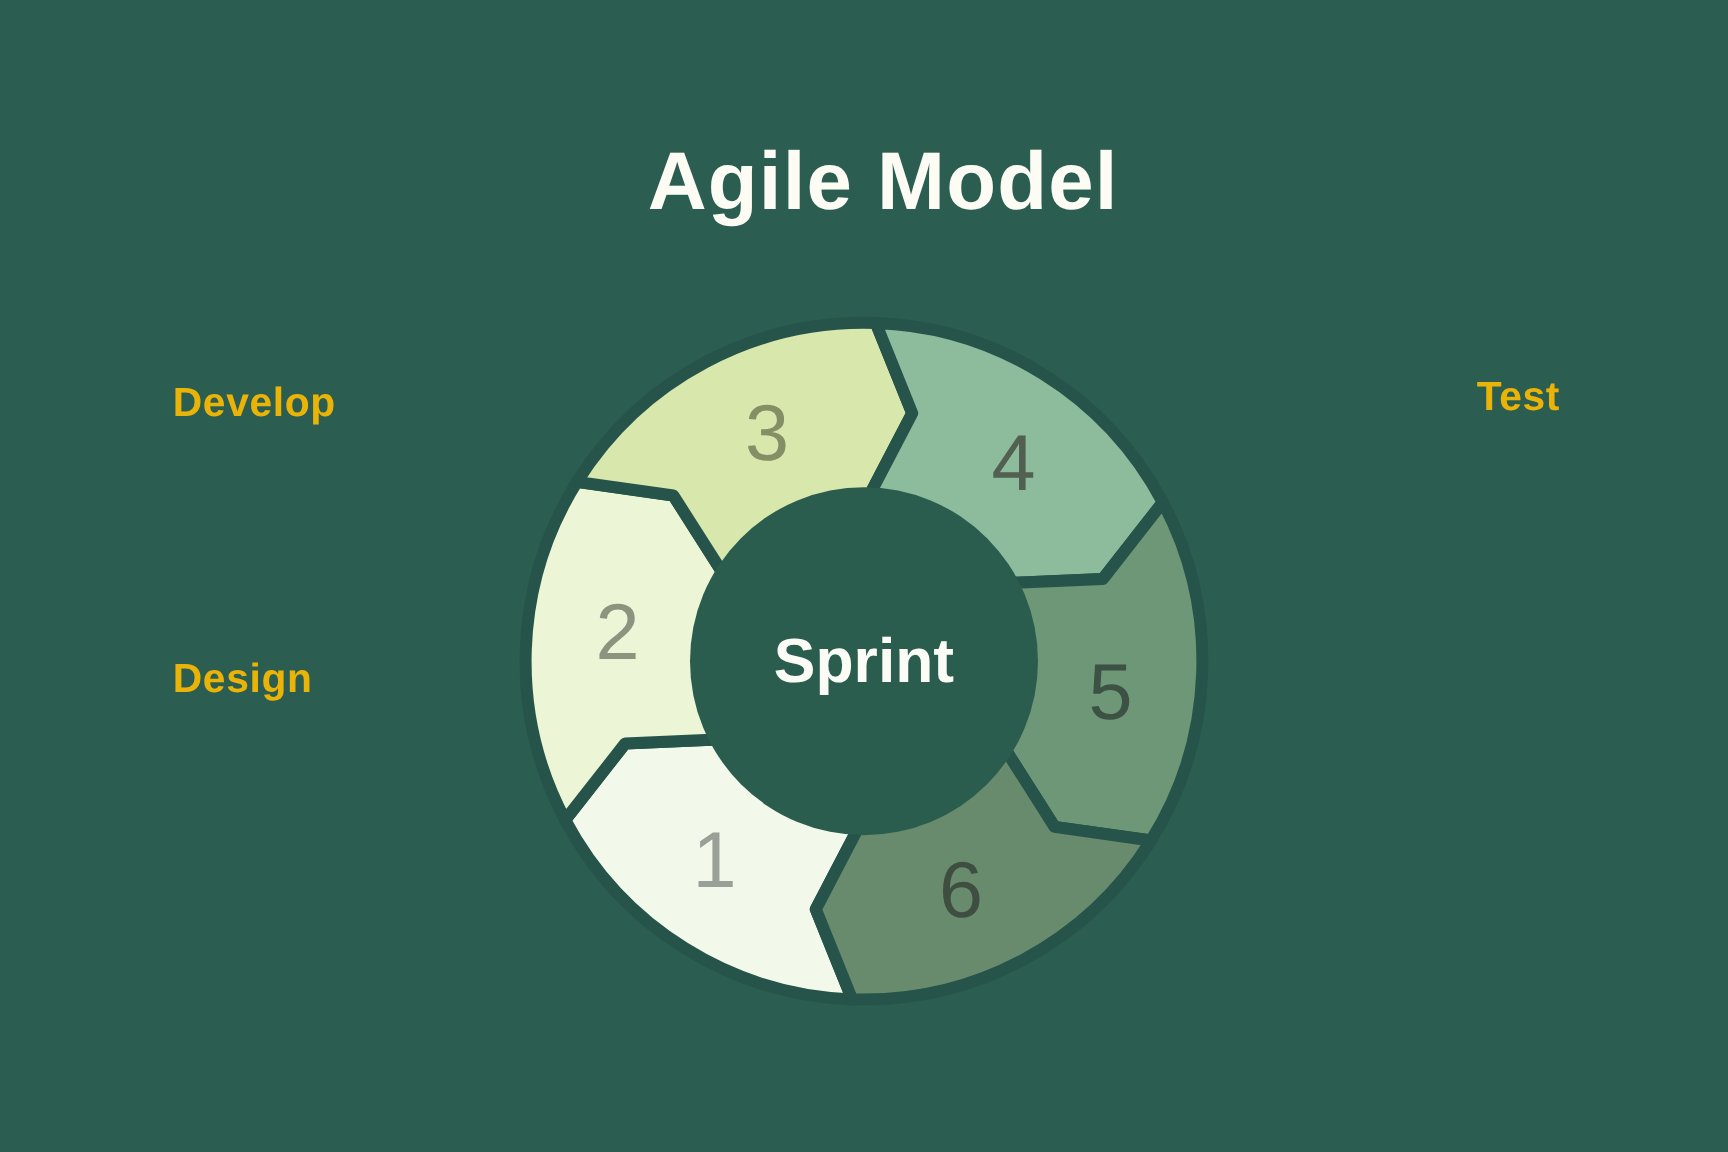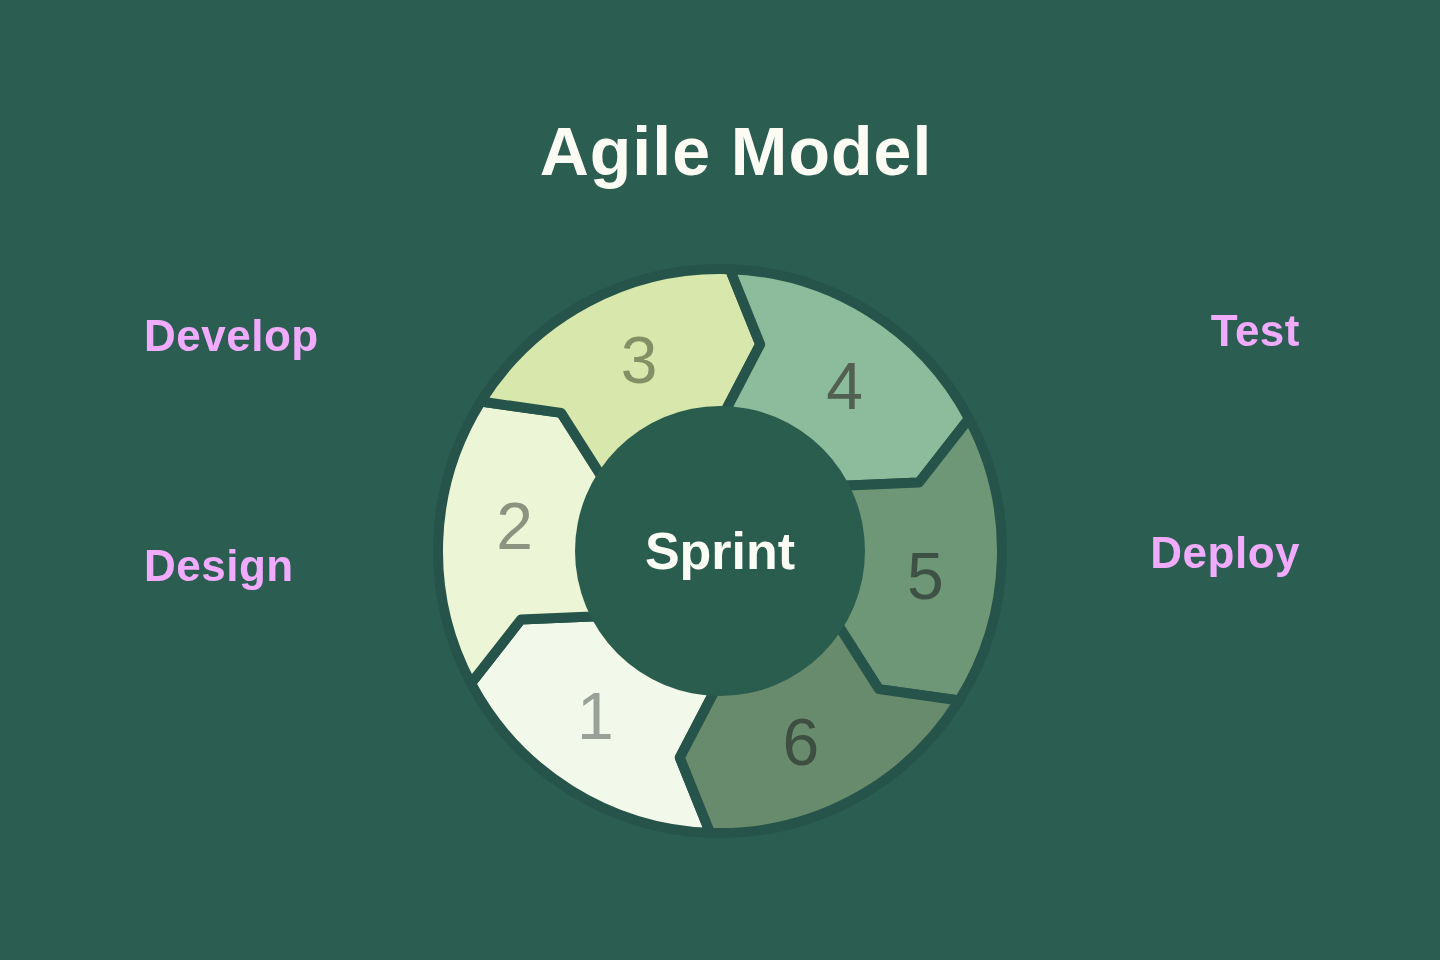--- a/index.html
+++ b/index.html
@@ -18,22 +18,22 @@
     text-align: center;
     font-size: 68px;
     font-weight: 700;
     letter-spacing: 1px;
     color: #fcfcf4;
     padding-left: 16px;
   }
 
   .step-label {
     position: absolute;
-    color: #f0abfc;
-    font-size: 44px;
+    color: #eab308;
+    font-size: 34px;
     font-weight: 600;
     white-space: nowrap;
     transform: translateY(-50%);
     letter-spacing: 0.5px;
   }
   .step-label.thin { font-weight: 400; }
   .left-col  { left: 144px; }
   .right-col { right: 140px; text-align: left; }
 
   #wheel { position: absolute; left: 0; top: 0; }
@@ -57,21 +57,20 @@
 
   <div class="title">Agile Model</div>
 
   <div class="step-label left-col" style="top: 336px;">Develop</div>
 
   <div class="step-label left-col" style="top: 566px;">Design</div>
 
 
   <div class="step-label right-col" style="top: 331px;">Test</div>
 
-  <div class="step-label right-col" style="top: 553px;">Deploy</div>
 
 
   <svg id="wheel" width="1440" height="960" viewBox="0 0 1440 960">
     <g id="segments">
         <path d="M 710.16 832.83 A 282 282 0 0 1 471.01 683.39 L 520.97 619.53 L 597.27 616.26 A 139 139 0 0 0 715.15 689.92 L 679.83 757.63 Z" fill="#f2f8ea" stroke="#26544a" stroke-width="10" stroke-linejoin="round"></path>
         <text x="595.42" y="716.32" text-anchor="middle" dominant-baseline="central" class="seg-num" fill="#98a097">1</text>
         <path d="M 471.01 683.39 A 282 282 0 0 1 480.85 401.56 L 561.13 412.90 L 602.12 477.34 A 139 139 0 0 0 597.27 616.26 L 520.97 619.53 Z" fill="#ecf5d5" stroke="#26544a" stroke-width="10" stroke-linejoin="round"></path>
         <text x="514.54" y="525.77" text-anchor="middle" dominant-baseline="central" class="seg-num" fill="#8c9480">2</text>
         <path d="M 480.85 401.56 A 282 282 0 0 1 729.84 269.17 L 760.17 344.37 L 724.85 412.08 A 139 139 0 0 0 602.12 477.34 L 561.13 412.90 Z" fill="#d8e8ac" stroke="#26544a" stroke-width="10" stroke-linejoin="round"></path>
         <text x="639.12" y="360.46" text-anchor="middle" dominant-baseline="central" class="seg-num" fill="#858f66">3</text>

